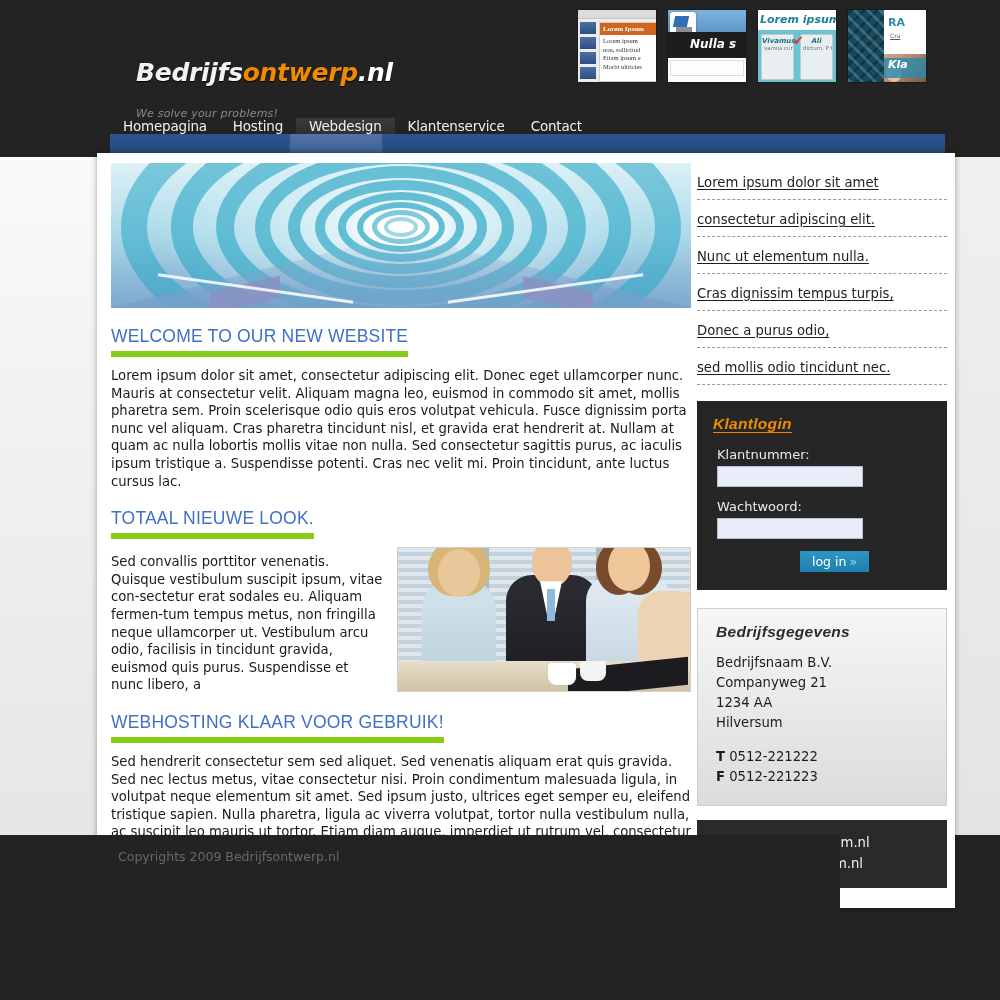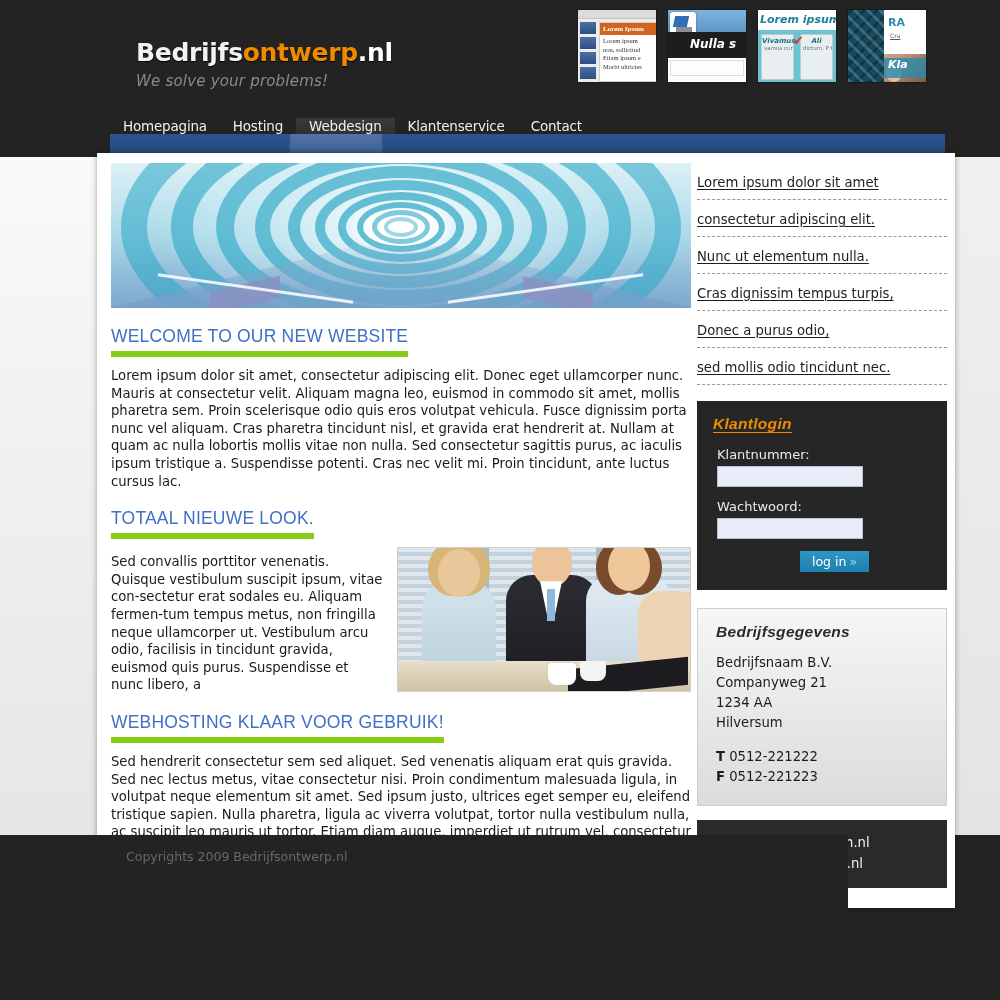--- a/index.html
+++ b/index.html
@@ -22,29 +22,30 @@
   }
 
   
   .header {
     position:absolute; left:0; top:0; width:1000px; height:157px;
     background:#232323;
   }
   .logo-wrap { position:absolute; left:136px; top:38px; }
   .logo {
     font-family:"DejaVu Sans", sans-serif;
-    font-weight:bold; font-size:25px;
+    font-style:italic; font-weight:bold; font-size:25px;
     color:#f2f2f2; letter-spacing:-0.3px; white-space:nowrap;
     text-shadow:0 1px 1px #000;
+    margin-top:20px;
   }
   .logo .accent { color:#f08a00; }
   .logo .dotnl { color:#ffffff; }
   .tagline {
-    margin-top:5px;
-    font-style:italic; font-size:15px; color:#8a8a8a;
+    margin-top:20px;
+    font-style:italic; font-size:11px; color:#8a8a8a;
     letter-spacing:0.2px;
   }
 
   
   .thumbs { position:absolute; left:578px; top:10px; display:flex; gap:12px; }
   .thumb {
     width:78px; height:72px; overflow:hidden; position:relative;
     background:#fff; box-shadow:0 0 0 1px #1a1a1a;
   }
 
@@ -251,21 +252,21 @@
 
   .contact {
     margin-top:14px; width:250px; padding:12px 18px 14px 18px;
     background:#2a2a2a; color:#f3f3f3;
   }
   .contact p { margin:0; font-size:13.2px; line-height:21px; }
   .contact .lbl { font-weight:bold; margin-right:5px; }
 
   
   .footer {
-    position:absolute; left:16px; top:835px; width:832px; height:165px;
+    position:absolute; left:8px; top:835px; width:832px; height:165px;
     background:#232323;
   }
   .copyright {
     position:absolute; left:110px; top:14px;
     color:#686868; font-size:12.5px;
   }
 
   
   .gutter {
     position:absolute; left:955px; top:157px; width:45px; height:678px;

